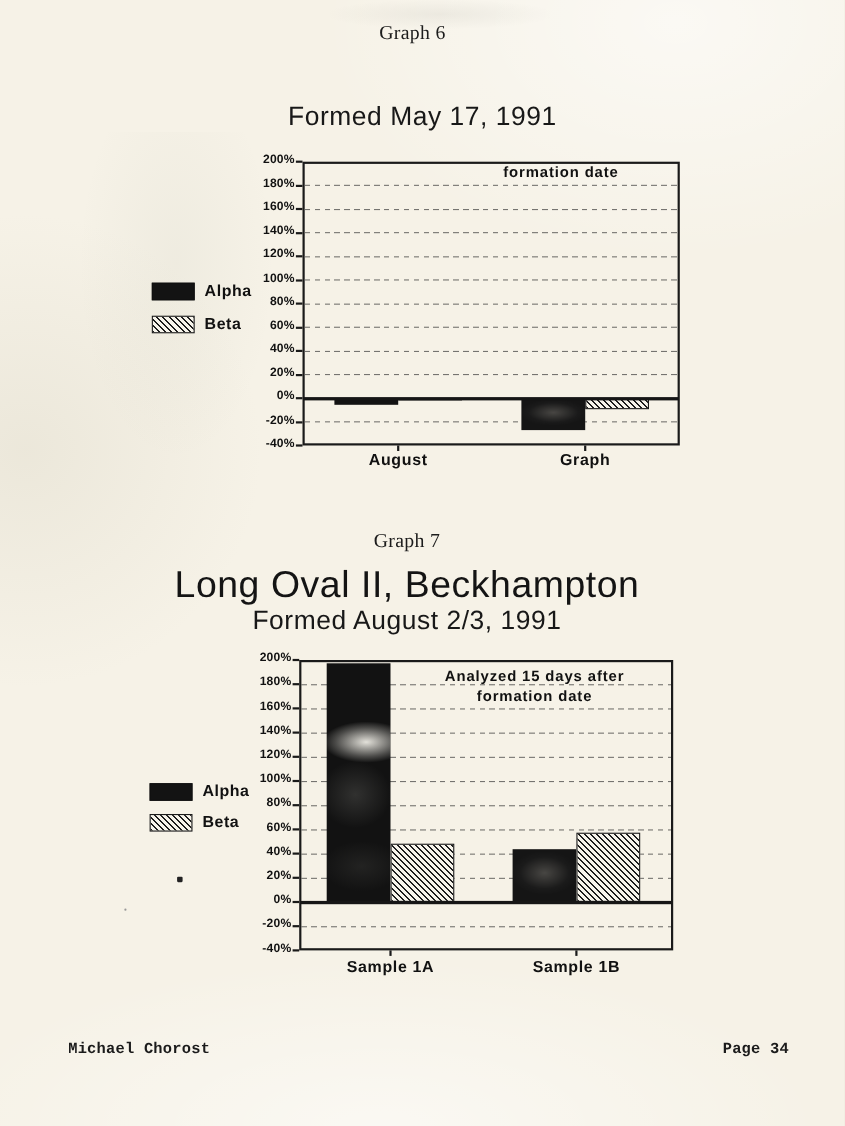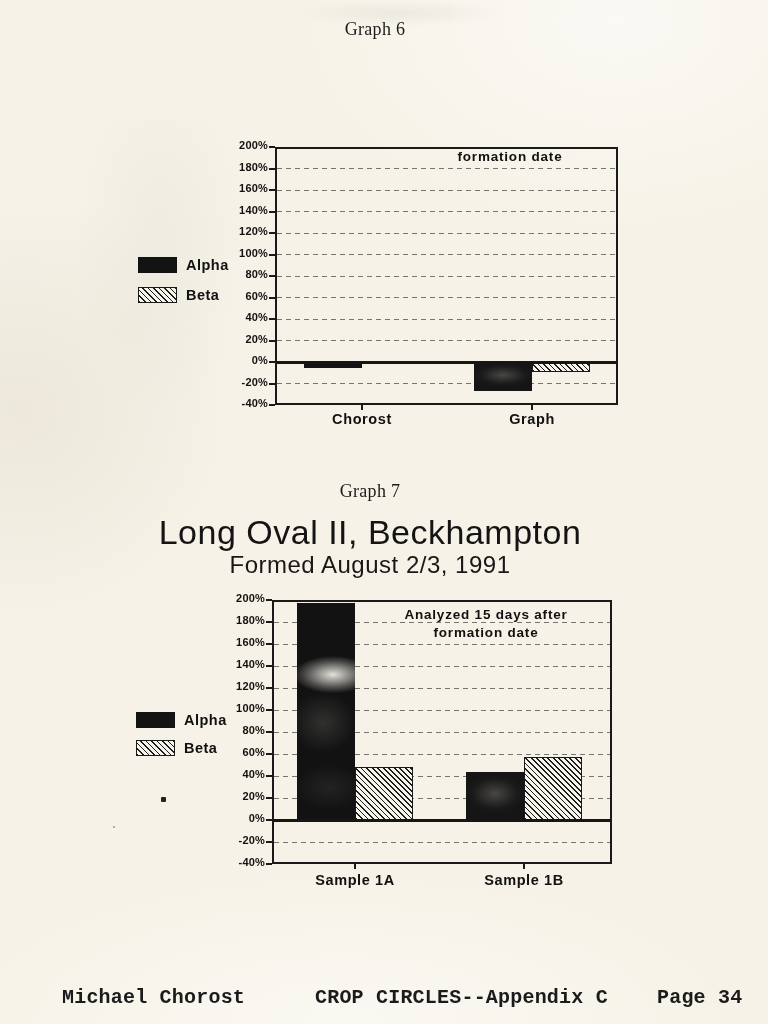--- a/index.html
+++ b/index.html
@@ -61,34 +61,35 @@
   .legend-swatch{position:absolute;width:39px;height:16px;box-sizing:border-box;}
   .legend-swatch.alpha{background:#131313;border:1px solid #111;}
   .legend-swatch.beta{background:
     repeating-linear-gradient(45deg, #1d1d1d 0 1.3px, rgba(0,0,0,0) 1.3px 3.9px),
     #f7f4eb;border:1px solid #1a1a1a;}
   .legend-label{position:absolute;font-size:14.5px;font-weight:700;letter-spacing:.5px;color:#111;}
 
   .stray-dot{position:absolute;left:161px;top:797px;width:5px;height:5px;background:#222;border-radius:1px;}
   .stray-speck{position:absolute;left:113px;top:826px;width:2px;height:2px;background:#999;border-radius:50%;}
 
-  .footer-text{position:absolute;top:986px;font-family:"Liberation Mono", monospace;
-    font-size:20px;font-weight:600;letter-spacing:.2px;color:#1b1b1b;white-space:pre;}
+  .footer-text{position:absolute;top:946px;font-family:"Liberation Mono", monospace;
+    font-size:14px;font-weight:600;letter-spacing:.2px;color:#1b1b1b;white-space:pre;}
   #footer-author{left:62px;}
   #footer-center{left:315px;}
   #footer-page{left:657px;}
 </style>
 </head>
 <body>
 
 <div class="sheet">
   <div class="smudge smudge1"></div>
   <div class="smudge smudge2"></div>
 
   <div class="graph-label" id="g6-label">Graph 6</div>
+  <div class="chart-subtitle" id="g6-subtitle">Formed May 17, 1991</div>
 
   <div class="annotation" style="left:360px;top:148px;">
     <div>formation date</div>
   </div>
 
   <div>
       <div class="plot-box" style="left: 275px; top: 147px; width: 343px; height: 258px;"></div>
       <div class="y-tick" style="left: 269px; top: 404px;"></div>
       <div class="y-tick-label" style="left: 210px; top: 397px;">-40%</div>
       <div class="gridline" style="left: 277px; top: 383px; width: 339px;"></div>
@@ -124,21 +125,21 @@
       <div class="y-tick" style="left: 269px; top: 167.5px;"></div>
       <div class="y-tick-label" style="left: 210px; top: 160.5px;">180%</div>
       <div class="y-tick" style="left: 269px; top: 146px;"></div>
       <div class="y-tick-label" style="left: 210px; top: 139px;">200%</div>
       <div class="bar bar-alpha" style="left: 304px; top: 362px; width: 58px; height: 6.45px;"></div>
       <div class="bar bar-beta" style="left: 362px; top: 362px; width: 58px; height: 2.15px;"></div>
       <div class="bar bar-alpha-mid" style="left: 474px; top: 362px; width: 58px; height: 29.025px;"></div>
       <div class="bar bar-beta" style="left: 532px; top: 362px; width: 58px; height: 9.675px;"></div>
       <div class="zero-line" style="left: 276px; top: 360.5px; width: 341px;"></div>
       <div class="x-tick" style="left: 361px; top: 405px;"></div>
-      <div class="x-cat-label" style="left: 362px; top: 411px;">Chorost</div>
+      <div class="x-cat-label" style="left: 362px; top: 411px;">August</div>
       <div class="x-tick" style="left: 531px; top: 405px;"></div>
       <div class="x-cat-label" style="left: 532px; top: 411px;">Graph</div>
       <div class="legend-swatch alpha" style="left: 138px; top: 257px;"></div>
       <div class="legend-label" style="left: 186px; top: 257px;">Alpha</div>
       <div class="legend-swatch beta" style="left: 138px; top: 287px;"></div>
       <div class="legend-label" style="left: 186px; top: 287px;">Beta</div>
     </div>
 
   <div class="graph-label" id="g7-label">Graph 7</div>
   <div class="chart-title" id="g7-title">Long Oval II, Beckhampton</div>
@@ -199,15 +200,14 @@
       <div class="legend-swatch alpha" style="left: 136px; top: 712px;"></div>
       <div class="legend-label" style="left: 184px; top: 712px;">Alpha</div>
       <div class="legend-swatch beta" style="left: 136px; top: 740px;"></div>
       <div class="legend-label" style="left: 184px; top: 740px;">Beta</div>
     </div>
 
   <div class="stray-dot"></div>
   <div class="stray-speck"></div>
 
   <div class="footer-text" id="footer-author">Michael Chorost</div>
-  <div class="footer-text" id="footer-center">CROP CIRCLES--Appendix C</div>
   <div class="footer-text" id="footer-page">Page 34</div>
 </div>
 
 </body></html>

